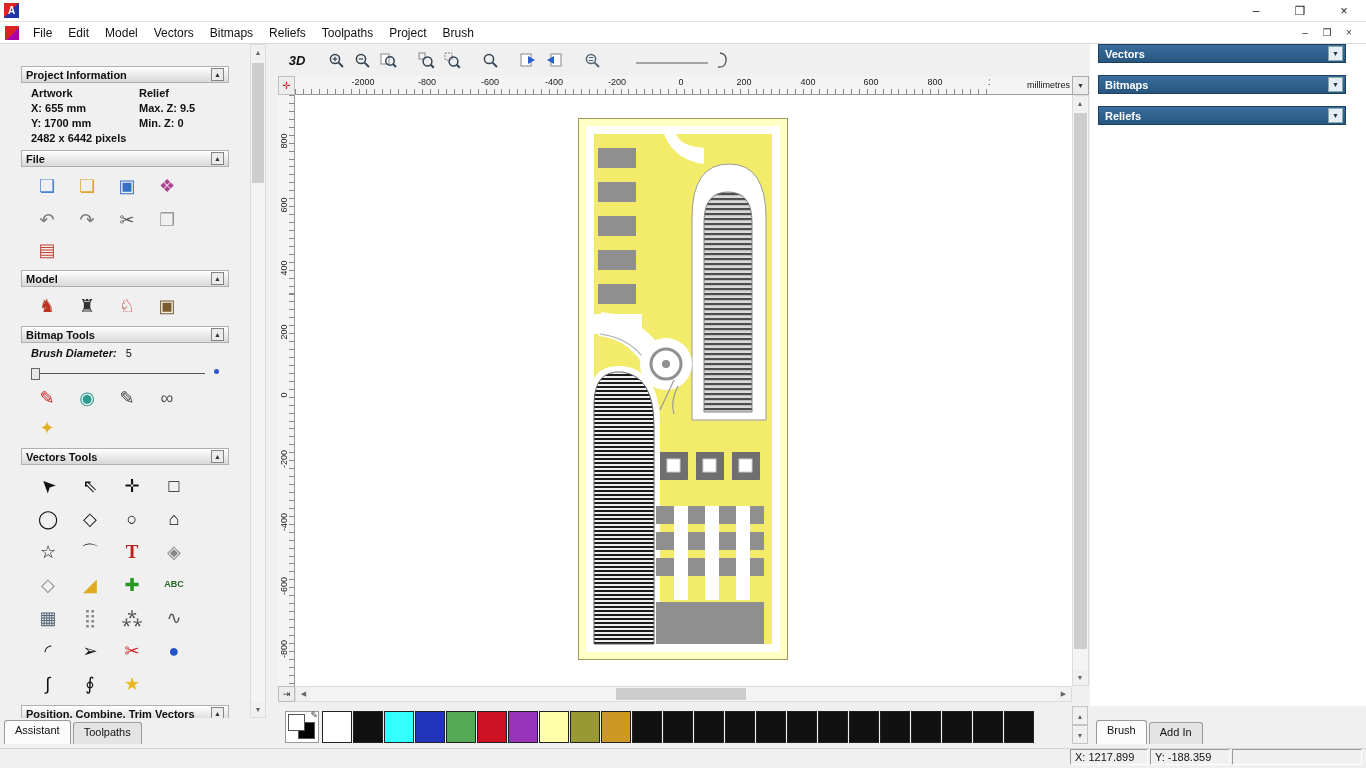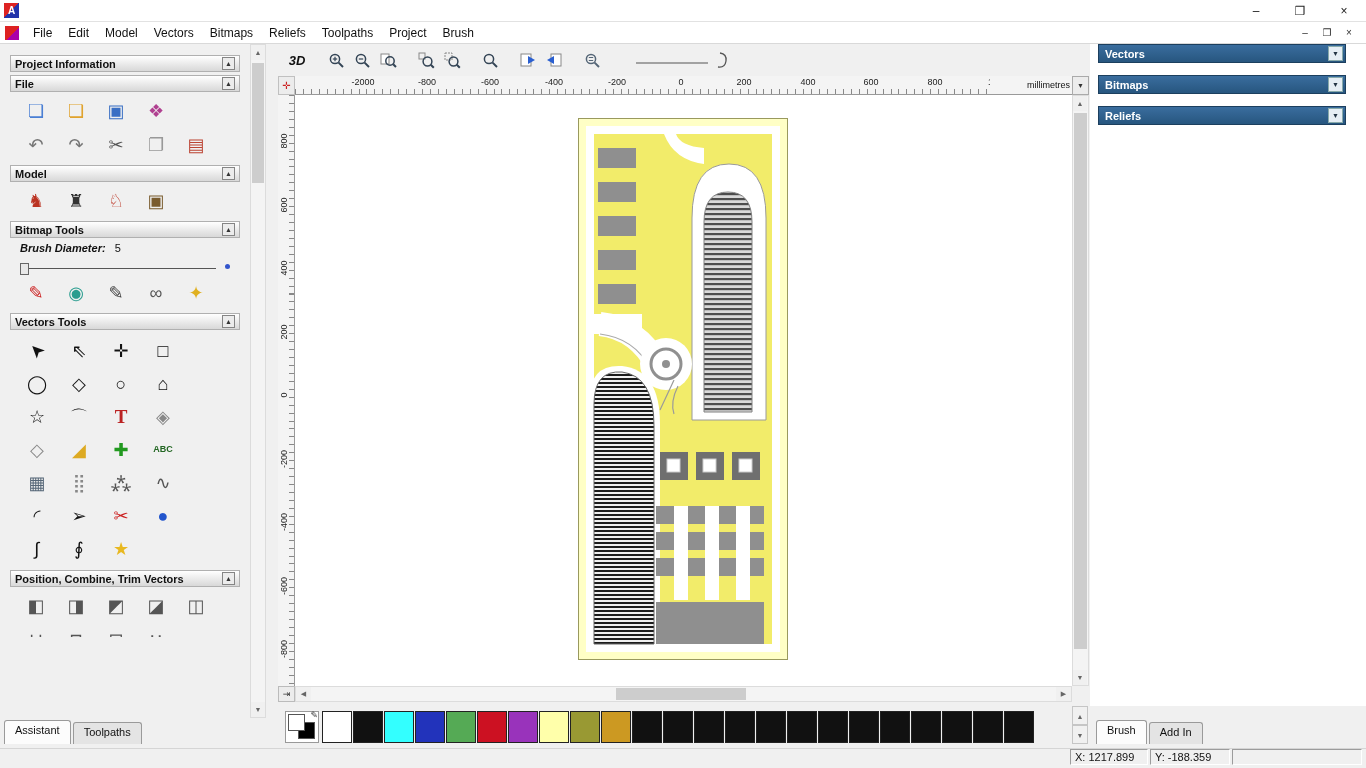--- a/index.html
+++ b/index.html
@@ -11,21 +11,21 @@
   .title-text{font-size:12px;color:#111}
   .win-btns{margin-left:auto;display:flex;height:22px}
   .win-btn{width:44px;text-align:center;line-height:22px;font-size:12px;color:#222}
   
   .menubar{left:0;top:22px;width:1366px;height:22px;background:#ffffff;display:flex;align-items:center;border-bottom:1px solid #d9d9d9}
   .doc-icon{width:14px;height:14px;margin:0 6px 0 5px;background:linear-gradient(135deg,#d22 55%,#a0a 55%);color:#fff;font-size:9px;font-weight:bold;text-align:center;line-height:14px}
   .menu-item{padding:3px 8px;font-size:12px}
   .mdi-btns{margin-left:auto;display:flex;height:22px;align-items:center;padding-right:6px}
   .mdi-btn{width:22px;text-align:center;font-size:10px;line-height:16px;color:#333;border:1px solid transparent}
   
-  .lp{left:0;top:44px;width:250px;height:674px;background:#f0f0f0;overflow:hidden;padding:8px}
+  .lp{left:0;top:44px;width:250px;height:674px;background:#f0f0f0;overflow:hidden;padding:19px}
   .section-hd{height:17px;background:linear-gradient(#ffffff,#d8d8d8);border:1px solid #b0b0b0;display:flex;align-items:center;font-weight:bold;font-size:11px;padding:0 4px;margin:3px 2px 2px 2px}
   .hd-btn{margin-left:auto;width:13px;height:13px;border:1px solid #858585;background:#ececec;font-size:7px;line-height:11px;text-align:center;color:#333}
   .pi-grid{display:grid;grid-template-columns:108px 1fr;padding:1px 12px;font-size:11px;line-height:15px}
   .pi-bold{font-weight:bold}
   .icon-row{display:flex;padding:2px 8px;flex-wrap:wrap}
   .tool{display:inline-flex;width:40px;height:30px;align-items:center;justify-content:center;border:1px solid transparent}
   .glyph{font-size:18px;line-height:1}
   .glyph.rot225{display:inline-block;transform:rotate(225deg)}
   .glyph.serif{font-family:"Liberation Serif",serif;font-weight:bold;font-size:19px}
   .glyph.tiny{font-size:9px;font-weight:bold;letter-spacing:0}
@@ -131,20 +131,29 @@
     <span class="mdi-btn">❐</span>
     <span class="mdi-btn">×</span>
   </span>
 </div>
 
 <div class="abs lp">
 
   <div class="section-hd">
     <span>Project Information</span>
     <span class="hd-btn">▲</span>
+  </div>
+  <div class="pi-grid">
+    <span class="pi-bold">Artwork</span>
+    <span class="pi-bold">Relief</span>
+    <span class="pi-bold">X: 655 mm</span>
+    <span class="pi-bold">Max. Z: 9.5</span>
+    <span class="pi-bold">Y: 1700 mm</span>
+    <span class="pi-bold">Min. Z: 0</span>
+    <span class="pi-bold" style="grid-column:1 / span 2">2482 x 6442 pixels</span>
   </div>
 
   <div class="section-hd">
     <span>File</span>
     <span class="hd-btn">▲</span>
   </div>
   <div class="icon-row">
 
   <span class="tool">
         <span class="glyph" style="color: rgb(74, 127, 212);">❏</span>

